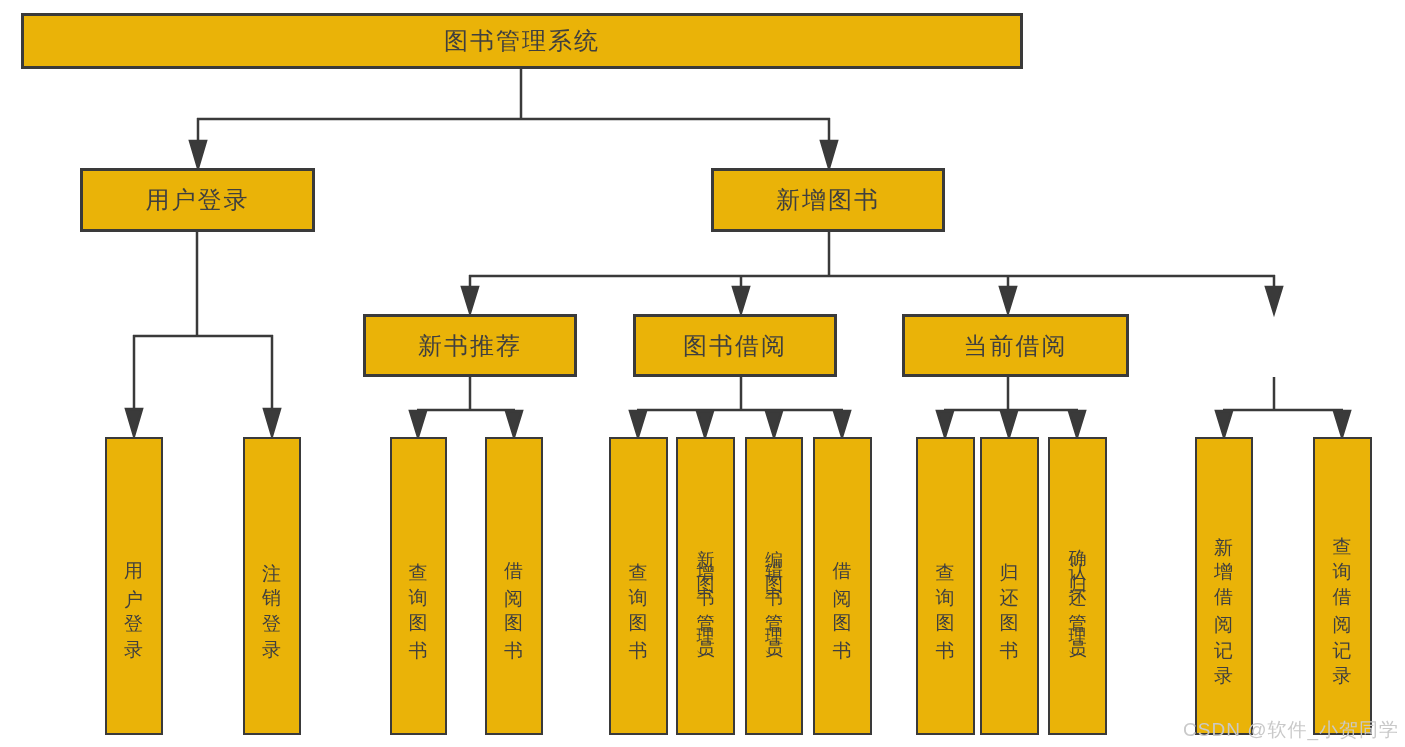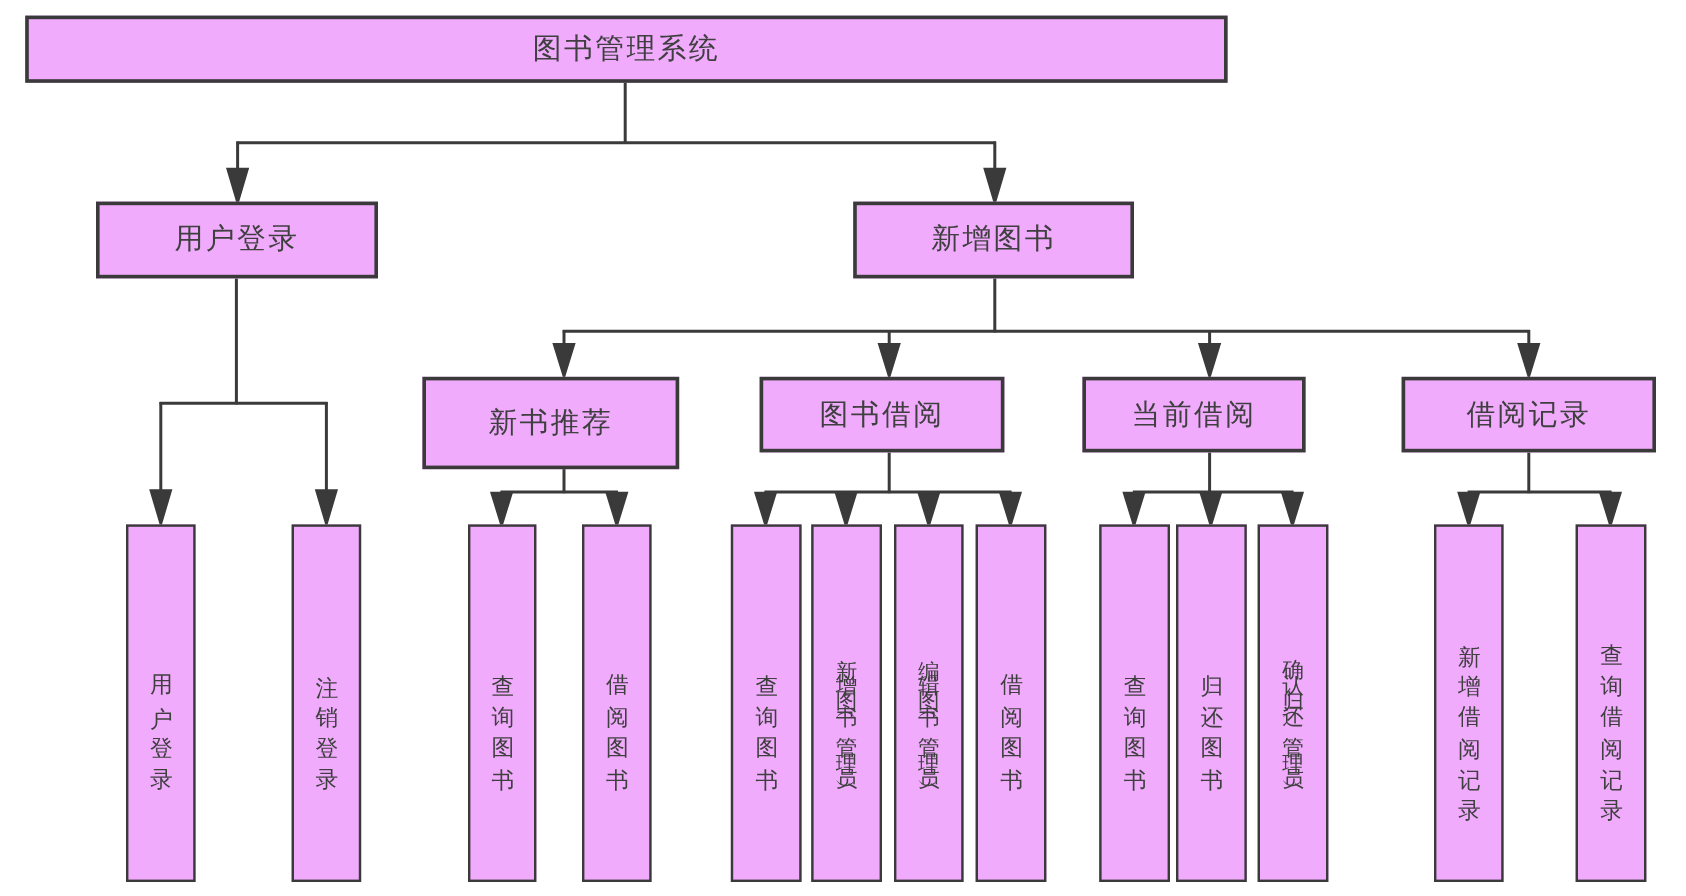--- a/index.html
+++ b/index.html
@@ -17,21 +17,21 @@
     overflow:hidden;
   }
   svg.connectors{
     position:absolute;left:0;top:0;width:1405px;height:747px;
     pointer-events:none;
   }
   svg.connectors g{stroke:var(--line);fill:var(--line);}
   .node{
     position:absolute;
     box-sizing:border-box;
-    background:#f0abfc;
+    background:#eab308;
     display:flex;align-items:center;justify-content:center;
     color:var(--text);
   }
   .box-h{border:3px solid var(--line);}
   .h-label{
     font-size:24px;letter-spacing:2px;line-height:1;
     white-space:nowrap;
   }
   .box-v{
     border:2.5px solid var(--line);
@@ -115,31 +115,28 @@
     <span class="h-label">图书管理系统</span>
   </div>
 
   <div class="node box-h" style="left:80px;top:168px;width:235px;height:64px">
     <span class="h-label">用户登录</span>
   </div>
   <div class="node box-h" style="left:711px;top:168px;width:234px;height:64px">
     <span class="h-label">新增图书</span>
   </div>
 
-  <div class="node box-h" style="left:352px;top:314px;width:214px;height:77px">
+  <div class="node box-h" style="left:363px;top:314px;width:214px;height:63px">
     <span class="h-label">新书推荐</span>
   </div>
   <div class="node box-h" style="left:633px;top:314px;width:204px;height:63px">
     <span class="h-label">图书借阅</span>
   </div>
-  <div class="node box-h" style="left:902px;top:314px;width:186px;height:63px">
+  <div class="node box-h" style="left:902px;top:314px;width:227px;height:63px">
     <span class="h-label">当前借阅</span>
-  </div>
-  <div class="node box-h" style="left:1168px;top:314px;width:212px;height:63px">
-    <span class="h-label">借阅记录</span>
   </div>
 
   <div class="node box-v" style="left:105px;width:58px">
     <span class="v-label gap-wide">用户登录</span>
   </div>
   <div class="node box-v" style="left:243px;width:58px">
     <span class="v-label gap-wide">注销登录</span>
   </div>
 
   <div class="node box-v" style="left:390px;width:57px">
@@ -172,14 +169,15 @@
     <span class="v-label gap-tight">确认归还（管理员）</span>
   </div>
 
   <div class="node box-v" style="left:1195px;width:58px">
     <span class="v-label gap-wide">新增借阅记录</span>
   </div>
   <div class="node box-v" style="left:1313px;width:59px">
     <span class="v-label gap-wide">查询借阅记录</span>
   </div>
 
+  <div class="watermark">CSDN @软件_小贺同学</div>
 
 </div>
 
 </body></html>

